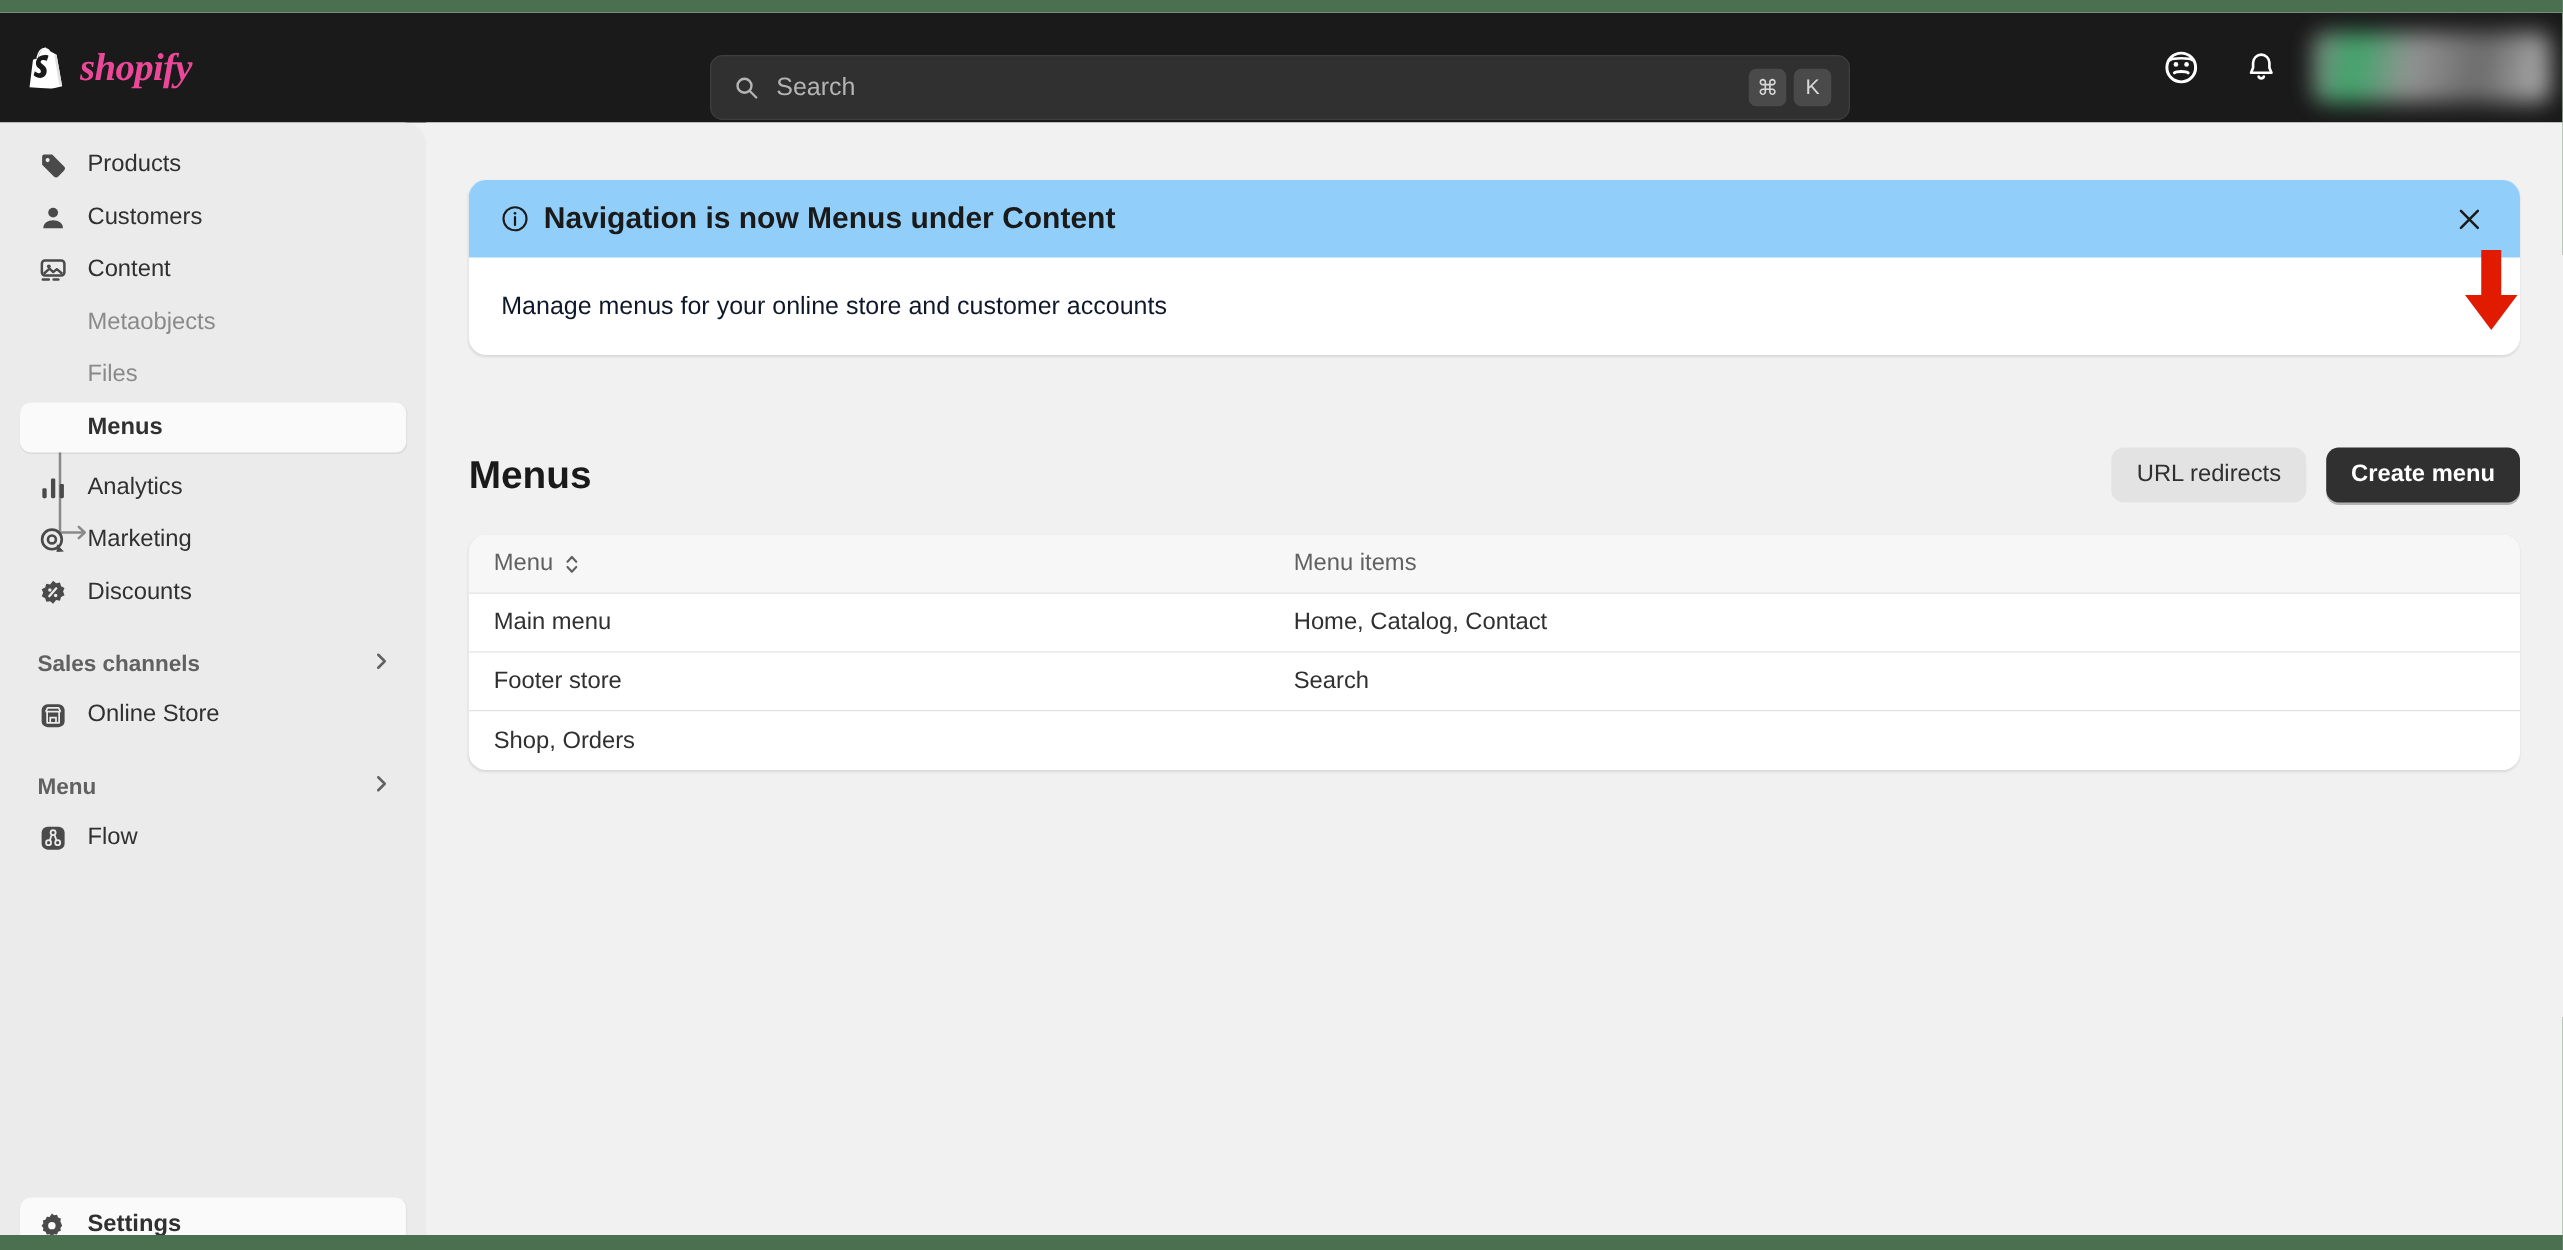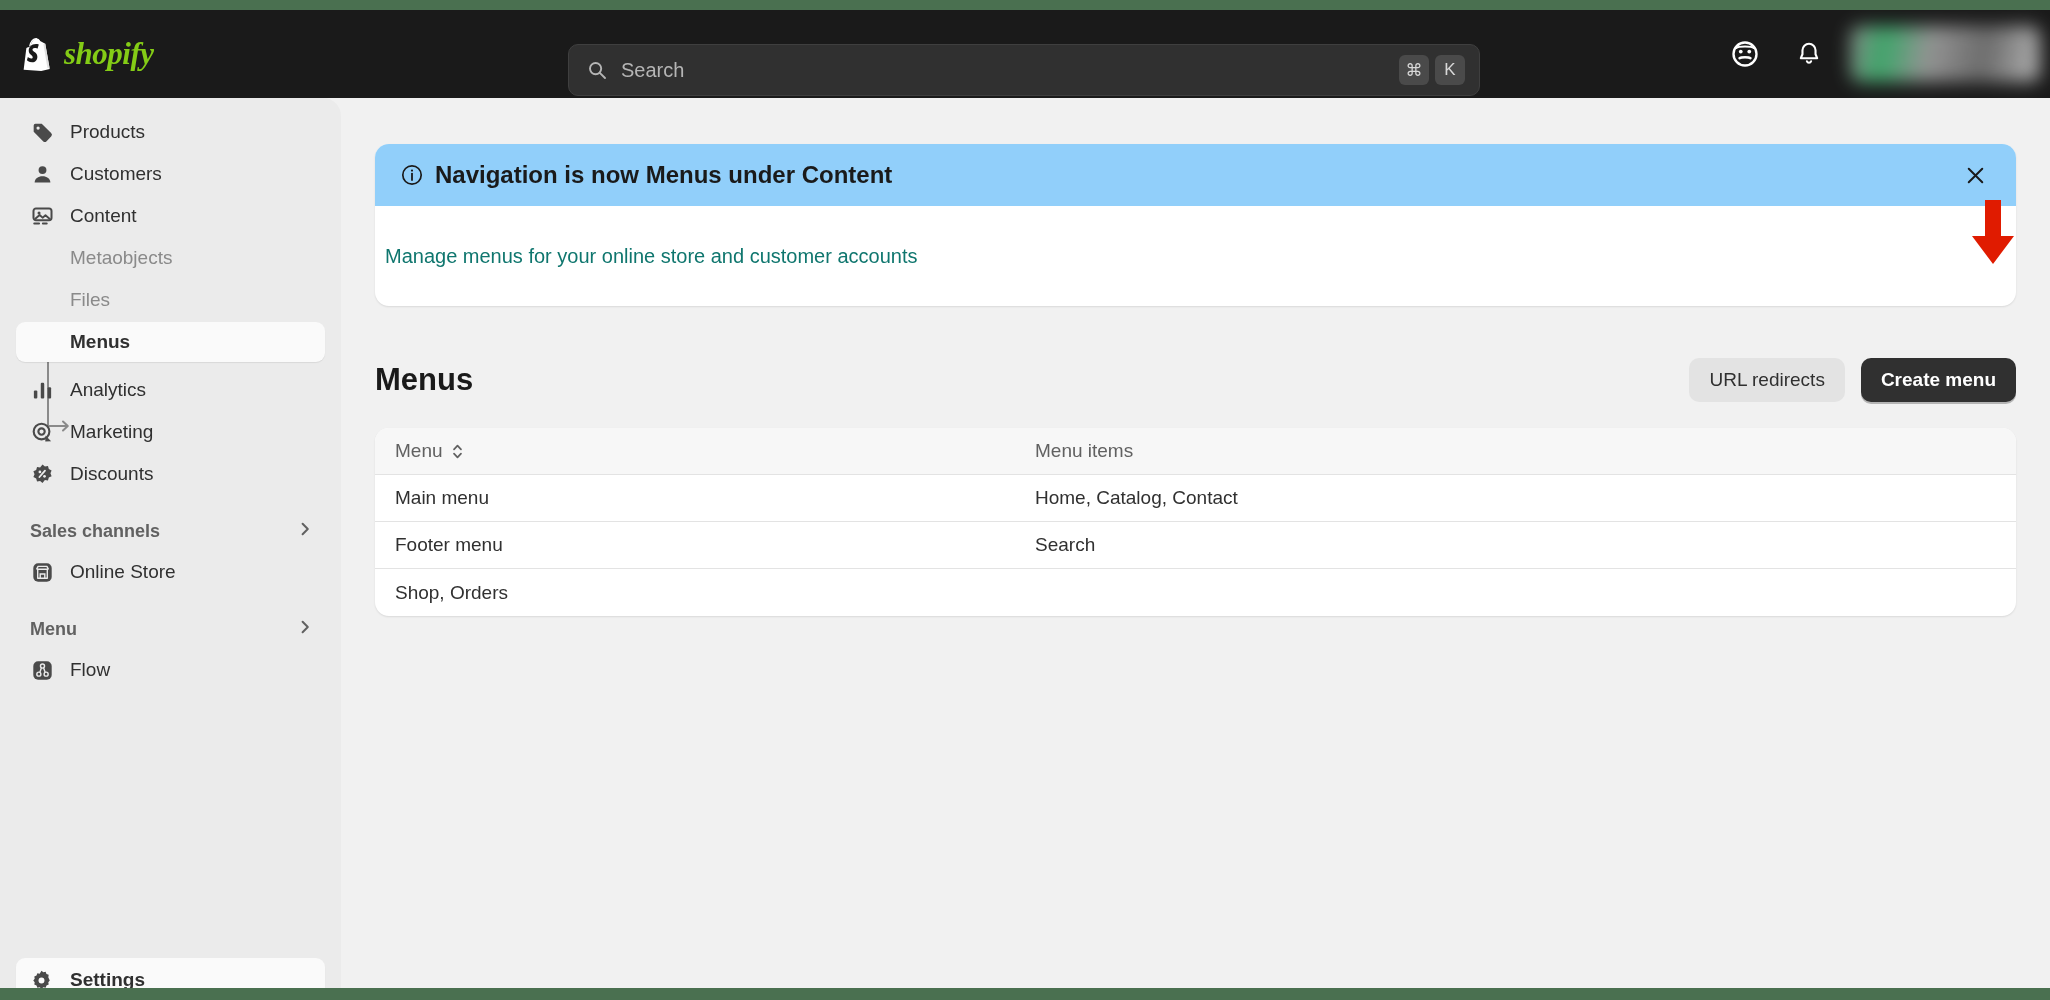--- a/index.html
+++ b/index.html
@@ -43,21 +43,21 @@
 
   #logo {
     display: flex;
     align-items: center;
     gap: 12px;
     margin-left: 22px;
     height: 100%;
   }
   #logo .bag { width: 30px; height: 34px; display: block; }
   #logo .wordmark {
-    color: #84cc16;
+    color: #ec4899;
     font-size: 31px;
     font-style: italic;
     font-weight: 700;
     letter-spacing: -0.5px;
     font-family: "Liberation Serif", serif;
   }
 
   
   #search-wrap {
     position: absolute;
@@ -255,26 +255,26 @@
     color: #1a1a1a;
     flex: 1 1 auto;
   }
   #banner-close {
     width: 34px; height: 34px;
     display: flex; align-items: center; justify-content: center;
     border-radius: 8px;
     cursor: pointer;
   }
   #banner-body {
-    height: 100px;
-    display: flex;
-    align-items: center;
-    padding-left: 10px;
+    height: 78px;
+    display: flex;
+    align-items: center;
+    padding-left: 26px;
     font-size: 20px;
-    color: #0f766e;
+    color: #0f172a;
   }
 
   
   #page-head {
     position: absolute;
     left: 34px;
     top: 256px;
     width: 1641px;
     height: 52px;
     display: flex;
@@ -584,21 +584,21 @@
             </span>
           </span>
           <span class="col-items">Menu items</span>
         </div>
 
         <div class="trow tbody-row">
           <span class="col-menu">Main menu</span>
           <span class="col-items">Home, Catalog, Contact</span>
         </div>
         <div class="trow tbody-row">
-          <span class="col-menu">Footer menu</span>
+          <span class="col-menu">Footer store</span>
           <span class="col-items">Search</span>
         </div>
         <div class="trow tbody-row">
           <span class="col-items">Shop, Orders</span>
         </div>
       </div>
     </div>
 
     <svg id="red-arrow" viewBox="0 0 60 66" fill="none">
       <path d="M22 0 h16 v36 h13 L30 64 L9 36 h13 z" fill="#e01b00"></path>

